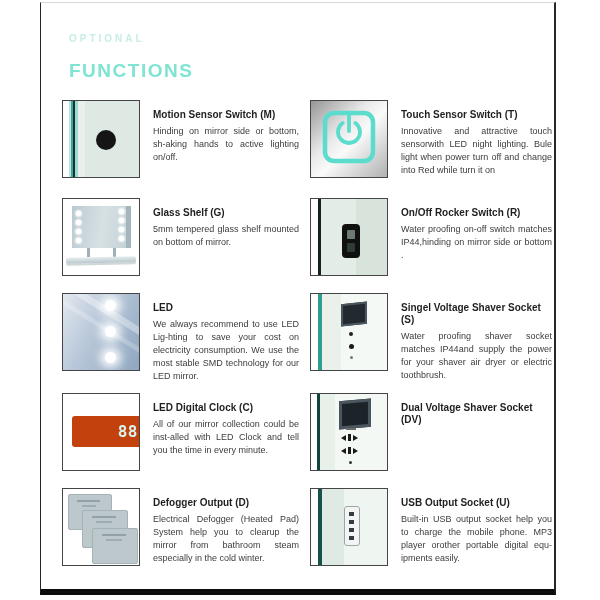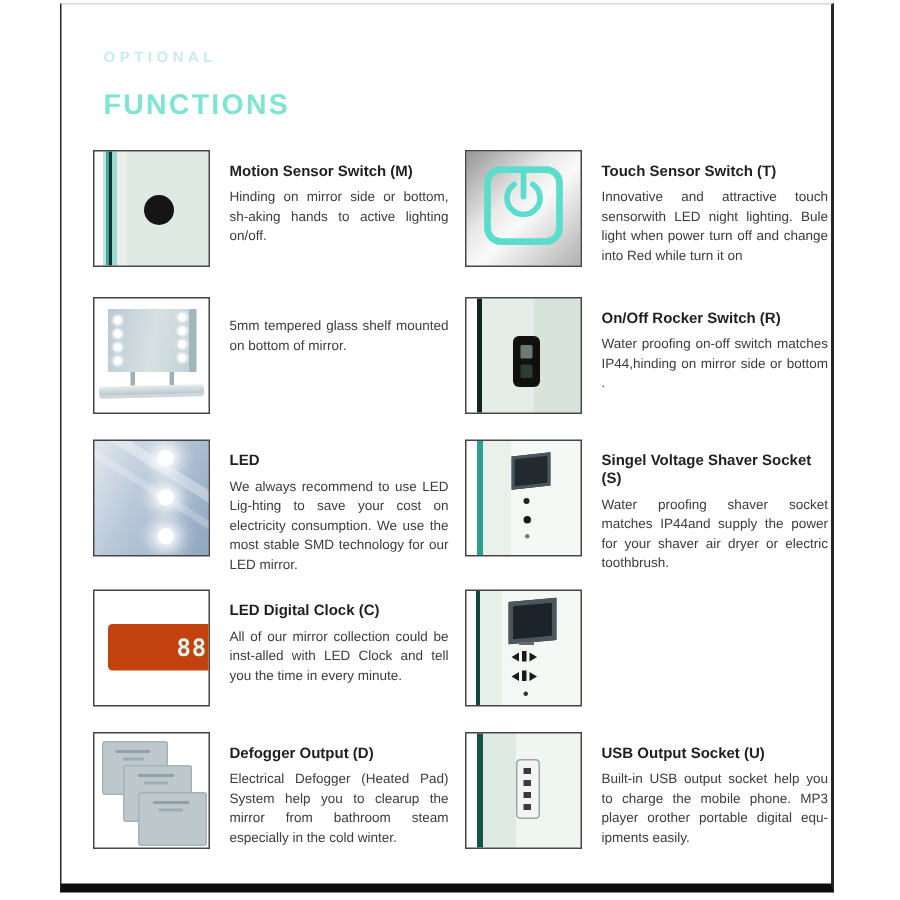--- a/index.html
+++ b/index.html
@@ -144,20 +144,21 @@
       <div class="ldot dl4"></div>
       <div class="ldot dr1"></div>
       <div class="ldot dr2"></div>
       <div class="ldot dr3"></div>
       <div class="ldot dr4"></div>
       <div class="post p1"></div>
       <div class="post p2"></div>
       <div class="shelf"></div>
     </div>
     <div class="txt">
+      <div class="t">Glass Shelf (G)</div>
       <div class="b">5mm tempered glass shelf mounted on bottom of mirror.</div>
     </div>
   </div>
 
   <div class="item c-right r1">
     <div class="thumb art-rocker">
       <div class="sw">
         <div class="k1"></div>
         <div class="k2"></div>
       </div>
@@ -217,20 +218,21 @@
         <div class="tri-r"></div>
       </div>
       <div class="sockrow s2">
         <div class="tri-l"></div>
         <div class="bar"></div>
         <div class="tri-r"></div>
       </div>
       <div class="td"></div>
     </div>
     <div class="txt">
+      <div class="t">Dual Voltage Shaver Socket (DV)</div>
     </div>
   </div>
 
   <div class="item c-left r4">
     <div class="thumb art-defog">
       <div class="pad pd1"></div>
       <div class="pad pd2"></div>
       <div class="pad pd3"></div>
     </div>
     <div class="txt">

